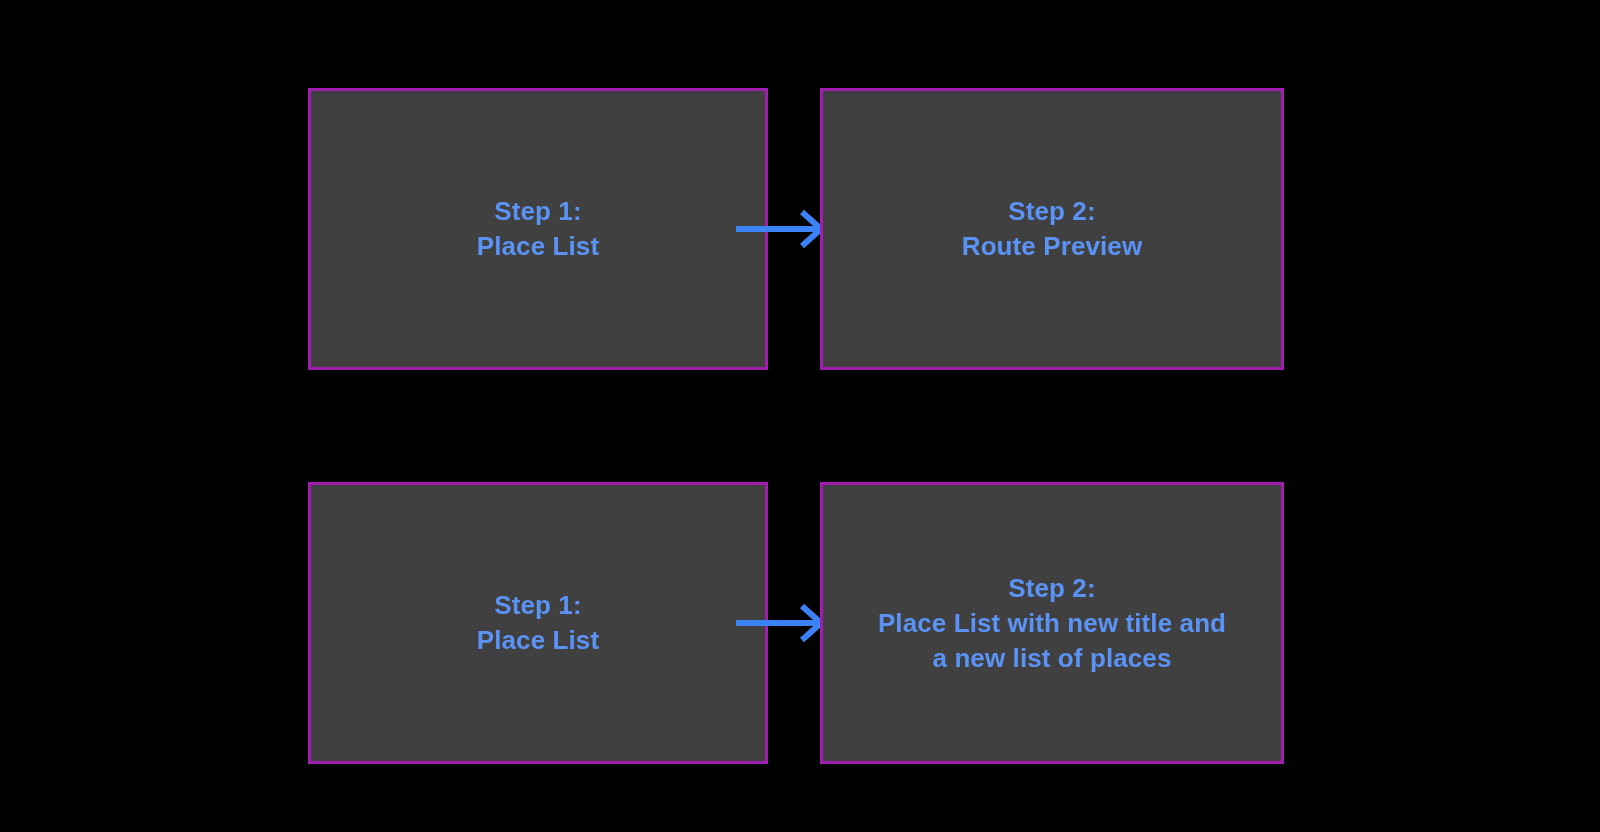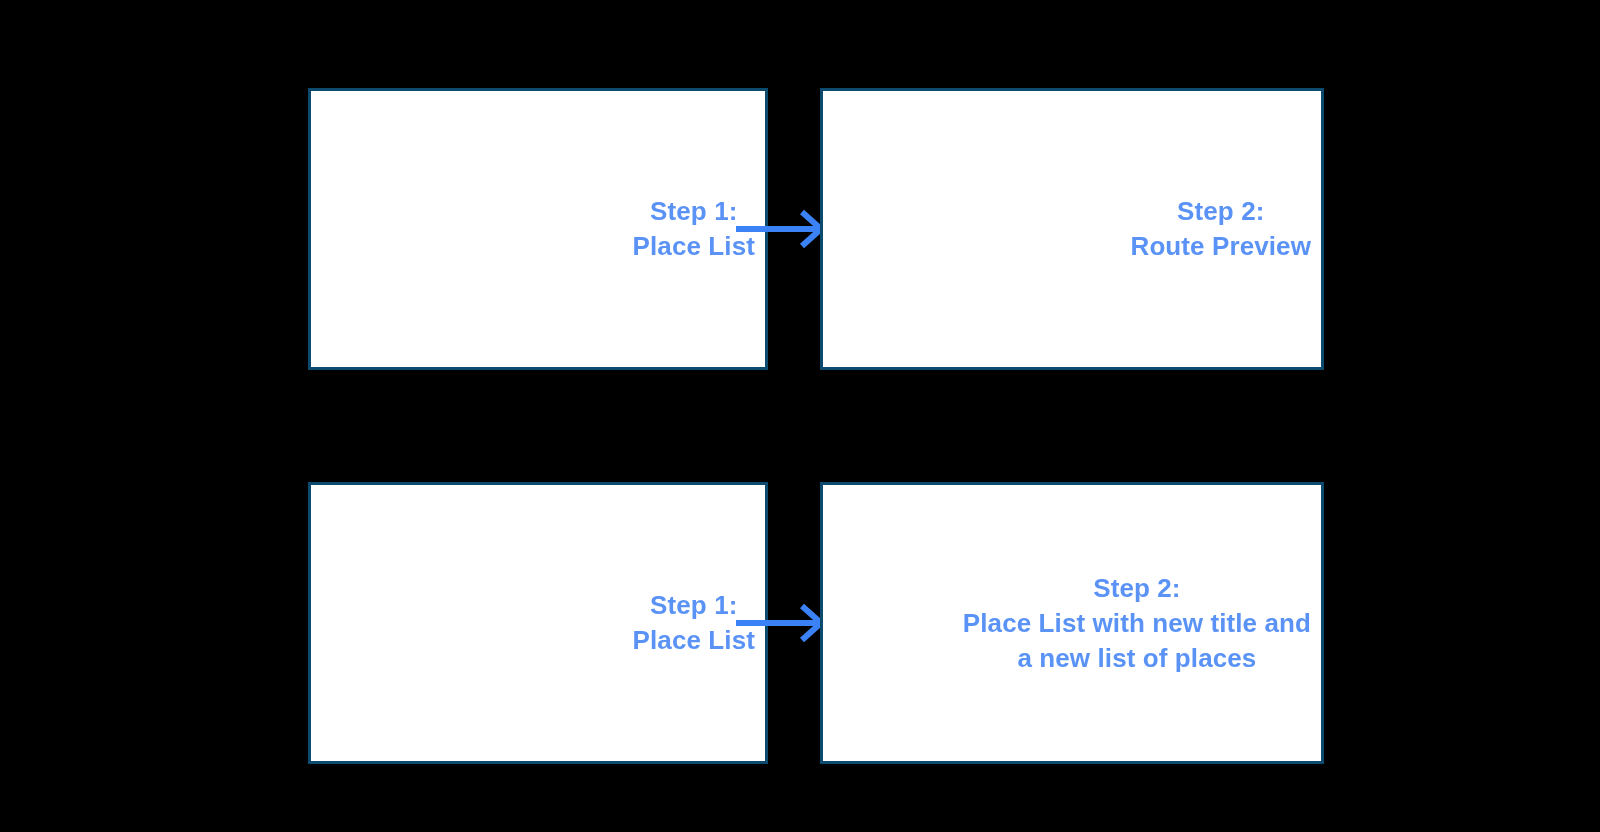--- a/index.html
+++ b/index.html
@@ -28,37 +28,37 @@
     width: 1600px;
     height: 282px;
   }
   #flow-row-1 { top: 88px; }
   #flow-row-2 { top: 482px; }
 
   
   .step-box {
     position: absolute;
     box-sizing: border-box;
-    border: 3px solid #0c4a6e;
-    background: #ffffff;
+    border: 3px solid #a21caf;
+    background: #404040;
     display: flex;
     align-items: center;
-    justify-content: flex-end;
+    justify-content: center;
     text-align: center;
   }
   .box-left {
     left: 308px;
     top: 0px;
     width: 460px;
     height: 282px;
   }
   .box-right {
     left: 820px;
     top: 0px;
-    width: 504px;
+    width: 464px;
     height: 282px;
   }
 
   .step-label {
     color: #5a93f5;
     font-family: "Liberation Sans", sans-serif;
     font-weight: bold;
     font-size: 26px;
     line-height: 35px;
     letter-spacing: 0.1px;

